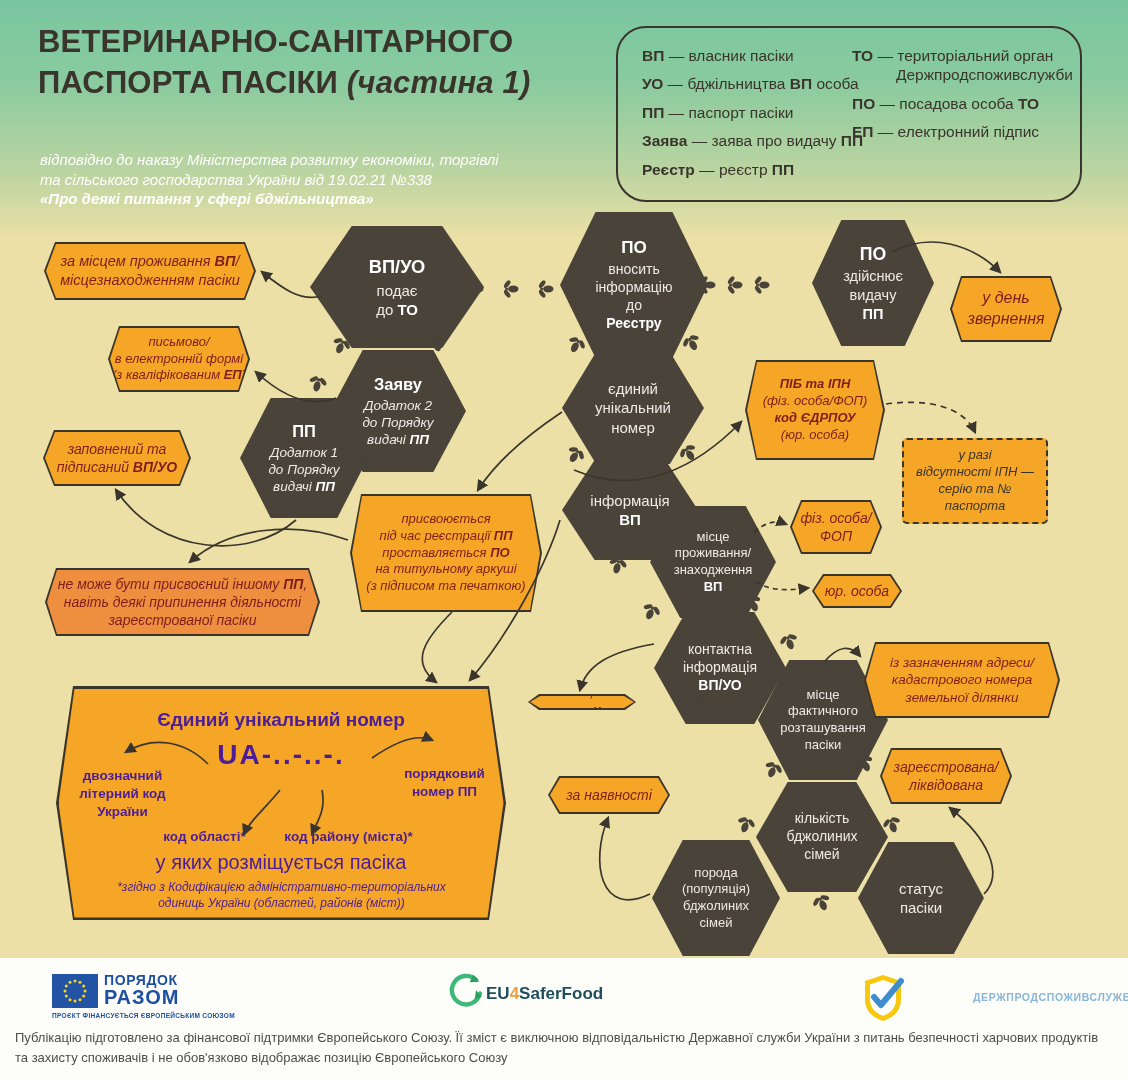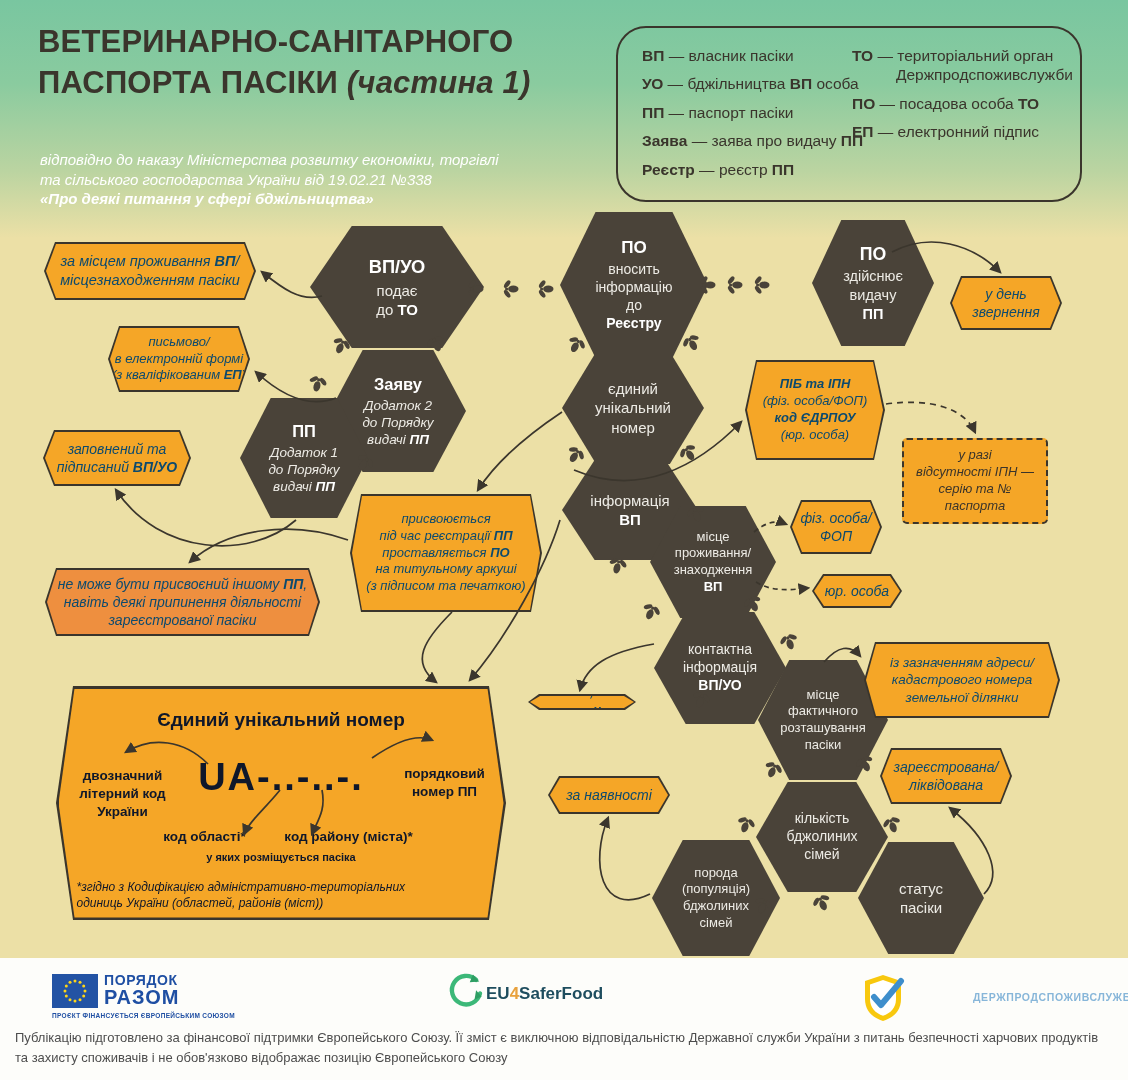--- a/index.html
+++ b/index.html
@@ -21,39 +21,39 @@
 
   .hex{position:absolute;background:#4A4339;display:flex;flex-direction:column;align-items:center;justify-content:center;
        text-align:center;color:#EDEBE5;line-height:1.28;padding:0 16px;box-sizing:border-box;
        clip-path:polygon(24% 0,76% 0,100% 50%,76% 100%,24% 100%,0 50%);}
   .hex .b{color:#FFFFFF;}
   .hex-lead div:first-child{font-size:1.22em;margin-bottom:2px;}
 
   .obox{position:absolute;background:#3A352C;
         clip-path:polygon(11px 0,calc(100% - 11px) 0,100% 50%,calc(100% - 11px) 100%,11px 100%,0 50%);}
   .obox-in{position:absolute;inset:2px;background:#F5A627;display:flex;flex-direction:column;align-items:center;justify-content:center;
-        text-align:center;font-style:italic;font-weight:500;color:#0c4a6e;line-height:1.3;
+        text-align:center;font-style:italic;font-weight:500;color:#7f1d1d;line-height:1.3;
         clip-path:polygon(10px 0,calc(100% - 10px) 0,100% 50%,calc(100% - 10px) 100%,10px 100%,0 50%);}
   .obox-dark .obox-in{background:#EE8F3F;}
   .obox-dashed{position:absolute;border:2px dashed #3A352C;background:#F5A627;border-radius:5px;
         display:flex;flex-direction:column;align-items:center;justify-content:center;text-align:center;
         font-style:italic;font-weight:500;color:#3A342B;line-height:1.3;box-sizing:border-box;}
 
   .bigbox{position:absolute;left:56px;top:686px;width:450px;height:234px;background:#3A352C;
         clip-path:polygon(17px 0,calc(100% - 17px) 0,100% 50%,calc(100% - 17px) 100%,17px 100%,0 50%);}
-  .bigbox-in{position:absolute;inset:2.5px;background:#F5A627;color:#0f172a;
+  .bigbox-in{position:absolute;inset:2.5px;background:#F5A627;color:#4c1d95;
         clip-path:polygon(16px 0,calc(100% - 16px) 0,100% 50%,calc(100% - 16px) 100%,16px 100%,0 50%);}
   .bb-title{position:absolute;left:0;top:20px;width:100%;text-align:center;font-size:19px;font-weight:700;}
-  .bb-code{position:absolute;left:0;top:50px;width:100%;text-align:center;font-size:38px;font-weight:700;letter-spacing:2px;margin-top:17px;}
+  .bb-code{position:absolute;left:0;top:50px;width:100%;text-align:center;font-size:28px;font-weight:700;letter-spacing:2px;}
   .bb-left{position:absolute;left:8px;top:78px;width:112px;text-align:center;font-size:13.5px;font-weight:700;line-height:1.35;}
   .bb-right{position:absolute;left:330px;top:76px;width:112px;text-align:center;font-size:13.5px;font-weight:700;line-height:1.35;}
   .bb-mid1{position:absolute;left:86px;top:140px;width:120px;text-align:center;font-size:13.5px;font-weight:700;}
   .bb-mid2{position:absolute;left:210px;top:140px;width:160px;text-align:center;font-size:13.5px;font-weight:700;}
-  .bb-where{position:absolute;left:0;top:162px;width:100%;text-align:center;font-size:11px;font-weight:700;}
-  .bb-foot{position:absolute;left:18px;top:190px;width:410px;text-align:left;font-size:12px;font-style:italic;line-height:1.4;}
+  .bb-where{position:absolute;left:0;top:162px;width:100%;text-align:center;font-size:20px;font-weight:400;}
+  .bb-foot{position:absolute;left:18px;top:190px;width:410px;text-align:center;font-size:12px;font-style:italic;line-height:1.4;}
 
   .arrows{position:absolute;left:0;top:0;pointer-events:none;}
   .bee{position:absolute;pointer-events:none;}
 
   .footer{position:absolute;left:0;top:958px;width:1128px;height:122px;background:#FDFDFA;}
   .eu-flag{position:absolute;left:52px;top:16px;width:46px;height:34px;}
   .eu-motto{position:absolute;left:104px;top:15px;color:#1F4FA3;line-height:1.02;}
   .eu-motto .l1{font-size:14px;font-weight:700;letter-spacing:.6px;}
   .eu-motto .l2{font-size:20px;font-weight:700;letter-spacing:1px;}
   .eu-caption{position:absolute;left:52px;top:54px;font-size:6.5px;color:#1F4FA3;letter-spacing:.3px;font-weight:700;}
@@ -196,21 +196,21 @@
         <div><span>в електронній формі</span></div>
         <div><span>(з кваліфікованим </span><span class="b">ЕП</span><span>)</span></div>
       </div>
     </div>
   <div class="obox" style="left:43px;top:430px;width:148px;height:56px;font-size:14px;">
       <div class="obox-in">
         <div><span>заповнений та</span></div>
         <div><span>підписаний </span><span class="b">ВП/УО</span></div>
       </div>
     </div>
-  <div class="obox" style="left:950px;top:276px;width:112px;height:54px;font-size:14px;text-decoration:underline;">
+  <div class="obox" style="left:950px;top:276px;width:112px;height:66px;font-size:16px;text-decoration:underline;">
       <div class="obox-in">
         <div><span>у день</span></div>
         <div><span>звернення</span></div>
       </div>
     </div>
   <div class="obox" style="left:745px;top:360px;width:140px;height:100px;font-size:13px;">
       <div class="obox-in">
         <div><span class="b">ПІБ та ІПН</span></div>
         <div><span>(фіз. особа/ФОП)</span></div>
         <div><span class="b">код ЄДРПОУ</span></div>

